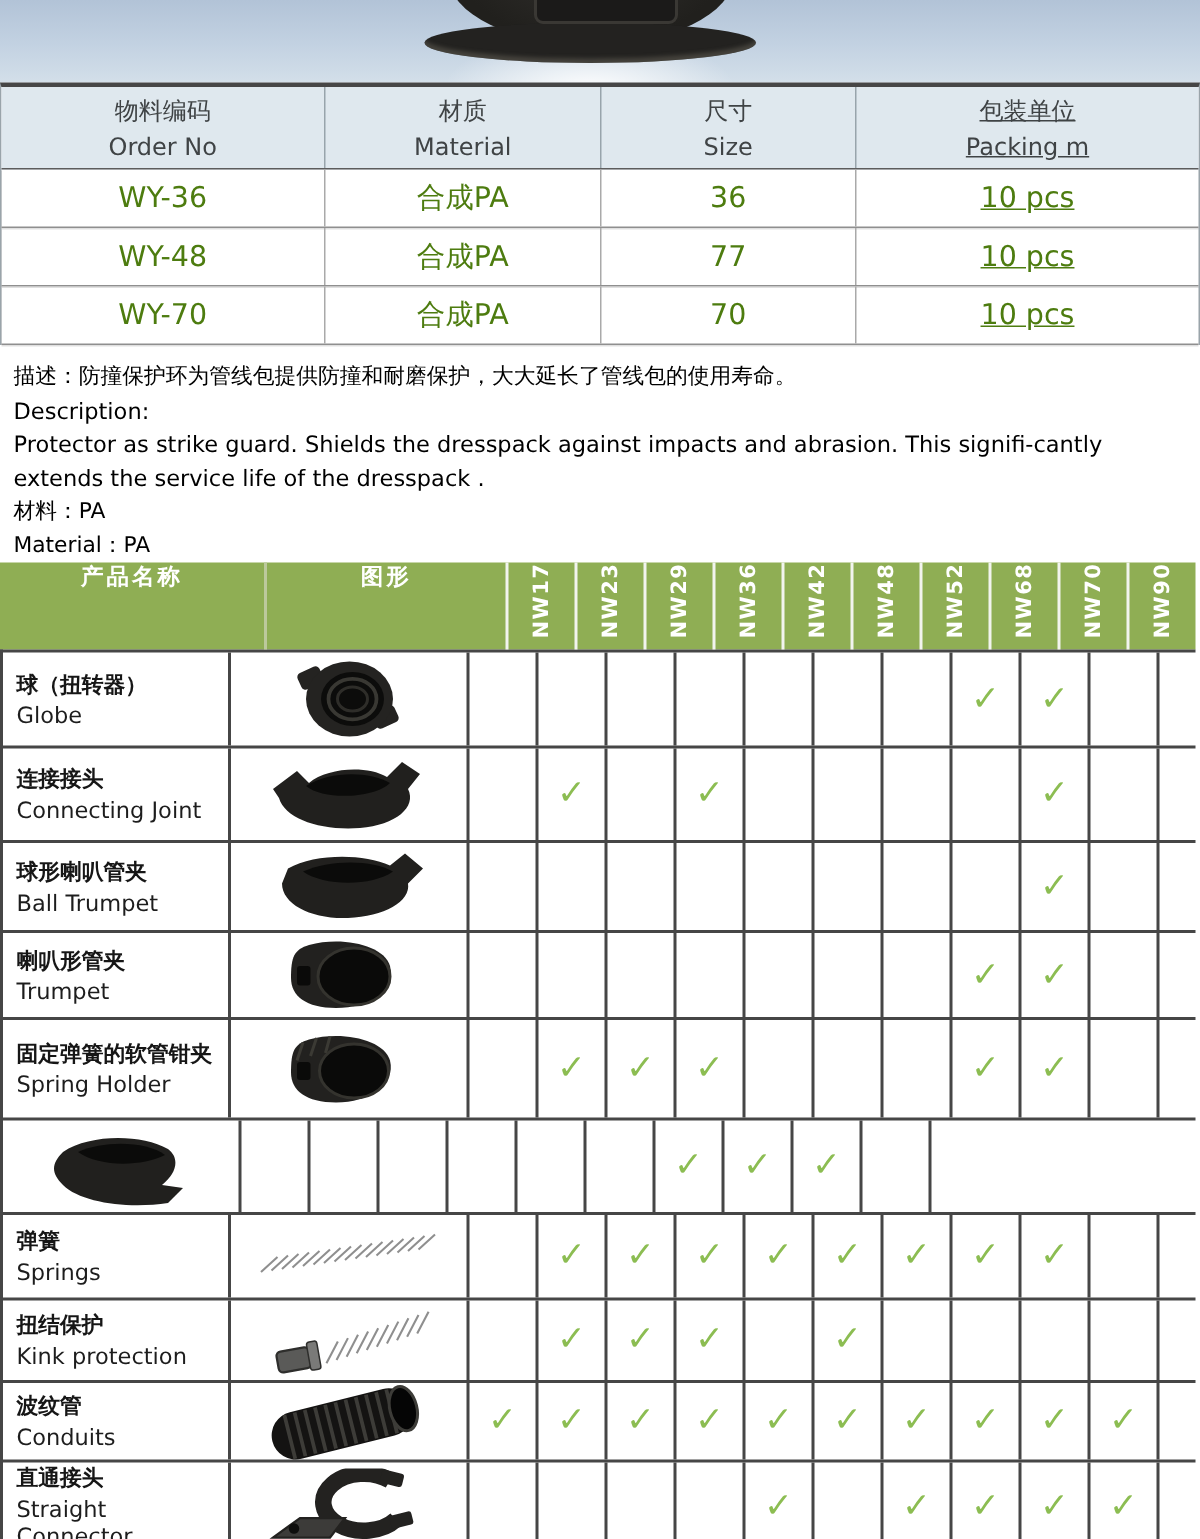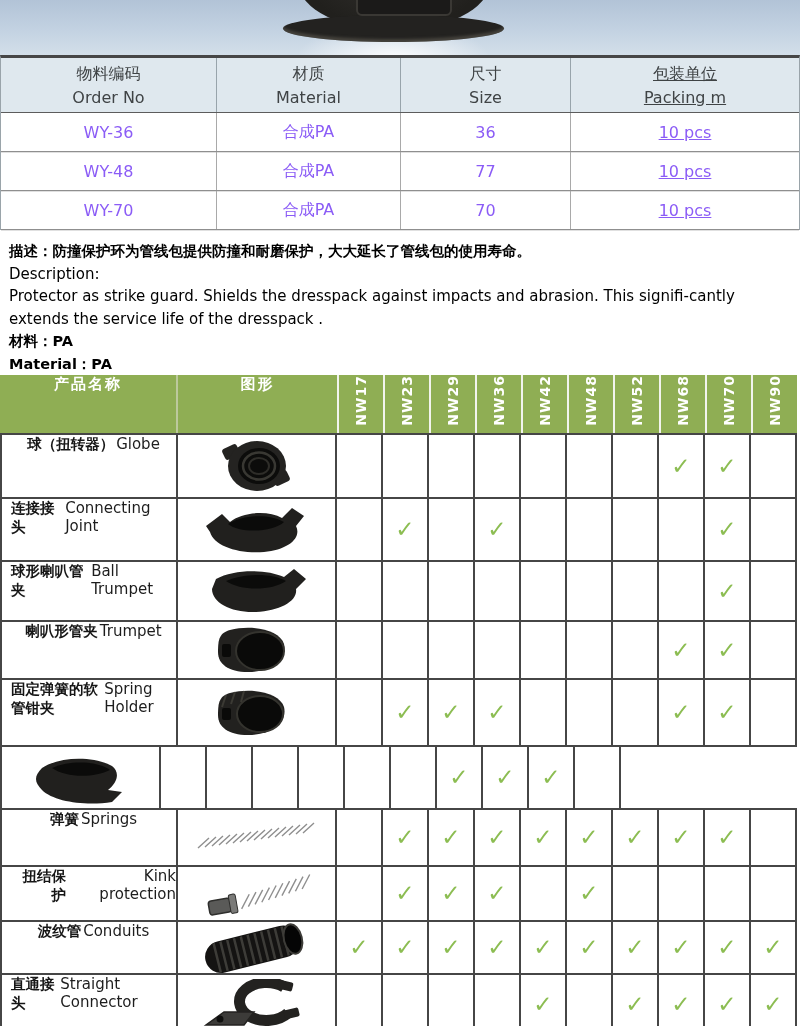--- a/index.html
+++ b/index.html
@@ -19,44 +19,44 @@
 
   
   .spec{position:absolute;left:0;top:55px;width:800px;border-top:3px solid #464646;
         border-left:1px solid #9aa4aa;border-right:1px solid #9aa4aa;box-sizing:border-box;}
   .spec-head{display:flex;height:54px;background:#dfe8ee;border-bottom:1px solid #5c5c5c;}
   .spec-head .cell{box-sizing:border-box;border-right:1px solid #98a4ab;display:flex;flex-direction:column;
                    justify-content:center;align-items:center;gap:3px;color:#3f4345;font-size:16px;}
   .spec-head .cell:last-child{border-right:none;}
   .spec-row{display:flex;height:38px;border-bottom:1px solid #8f8f8f;box-shadow:0 1px 0 rgba(0,0,0,.12);}
   .spec-row .cell{box-sizing:border-box;border-right:1px solid #a9a9a9;display:flex;align-items:center;
-                  justify-content:center;font-size:16px;color:#8b5cf6;}
+                  justify-content:center;font-size:19px;color:#4d7c0f;}
   .spec-row .cell:last-child{border-right:none;}
   .c1{width:216px;} .c2{width:184px;} .c3{width:170px;} .c4{width:204px;flex:1;text-decoration:underline;}
 
   
   .desc{position:absolute;left:9px;top:240px;width:782px;color:#000;}
   .desc p{margin:0;line-height:22.5px;font-size:14.5px;}
-  .desc .b{font-weight:bold;}
+  .desc .b{font-weight:normal;}
   .desc .en{font-size:15px;}
 
   
   .matrix{position:absolute;left:0;top:375px;width:797px;}
   .mhead{display:flex;height:58px;background:#8fae54;}
   .mhead .hc{box-sizing:border-box;display:flex;align-items:flex-start;justify-content:center;}
   .mhead .hc1{width:178px;border-right:2px solid #bcc99c;}
   .mhead .hc2{width:159px;}
   .mhead .hnw{width:46px;border-left:2px solid #f2f4ee;}
   .mhead .hlabel{color:#fff;font-weight:bold;font-size:15px;letter-spacing:2px;}
   .mhead .vlabel{writing-mode:vertical-rl;transform:rotate(180deg);color:#fff;font-weight:bold;
                  font-size:14px;letter-spacing:1px;}
   .mbody{border-top:2px solid #464646;border-left:2px solid #464646;box-sizing:border-box;width:797px;}
   .mrow{display:flex;border-bottom:2px solid #464646;box-sizing:border-box;}
   .mrow .mc{box-sizing:border-box;border-right:2px solid #464646;display:flex;align-items:center;justify-content:center;}
-  .mc.name{width:176px;align-items:flex-start;justify-content:center;
+  .mc.name{width:152px;flex-direction:column;align-items:flex-start;justify-content:center;
            padding-left:9px;gap:2px;}
   .mc.name .zh{font-weight:bold;font-size:14.5px;color:#161616;}
   .mc.name .en{font-size:15px;color:#1d1d1d;}
   .mc.fig{width:159px;}
   .mc.chk{width:46px;color:#8cbd52;font-size:23px;line-height:1;}
   .mrow:nth-of-type(1){height:64px;} .mrow:nth-of-type(2){height:63px;}
   .mrow:nth-of-type(3){height:60px;} .mrow:nth-of-type(4){height:58px;}
   .mrow:nth-of-type(5){height:67px;} .mrow:nth-of-type(6){height:63px;}
   .mrow:nth-of-type(7){height:57px;} .mrow:nth-of-type(8){height:55px;text-align:right;}
   .mrow:nth-of-type(9){height:53px;} .mrow:nth-of-type(10){height:61px;}

